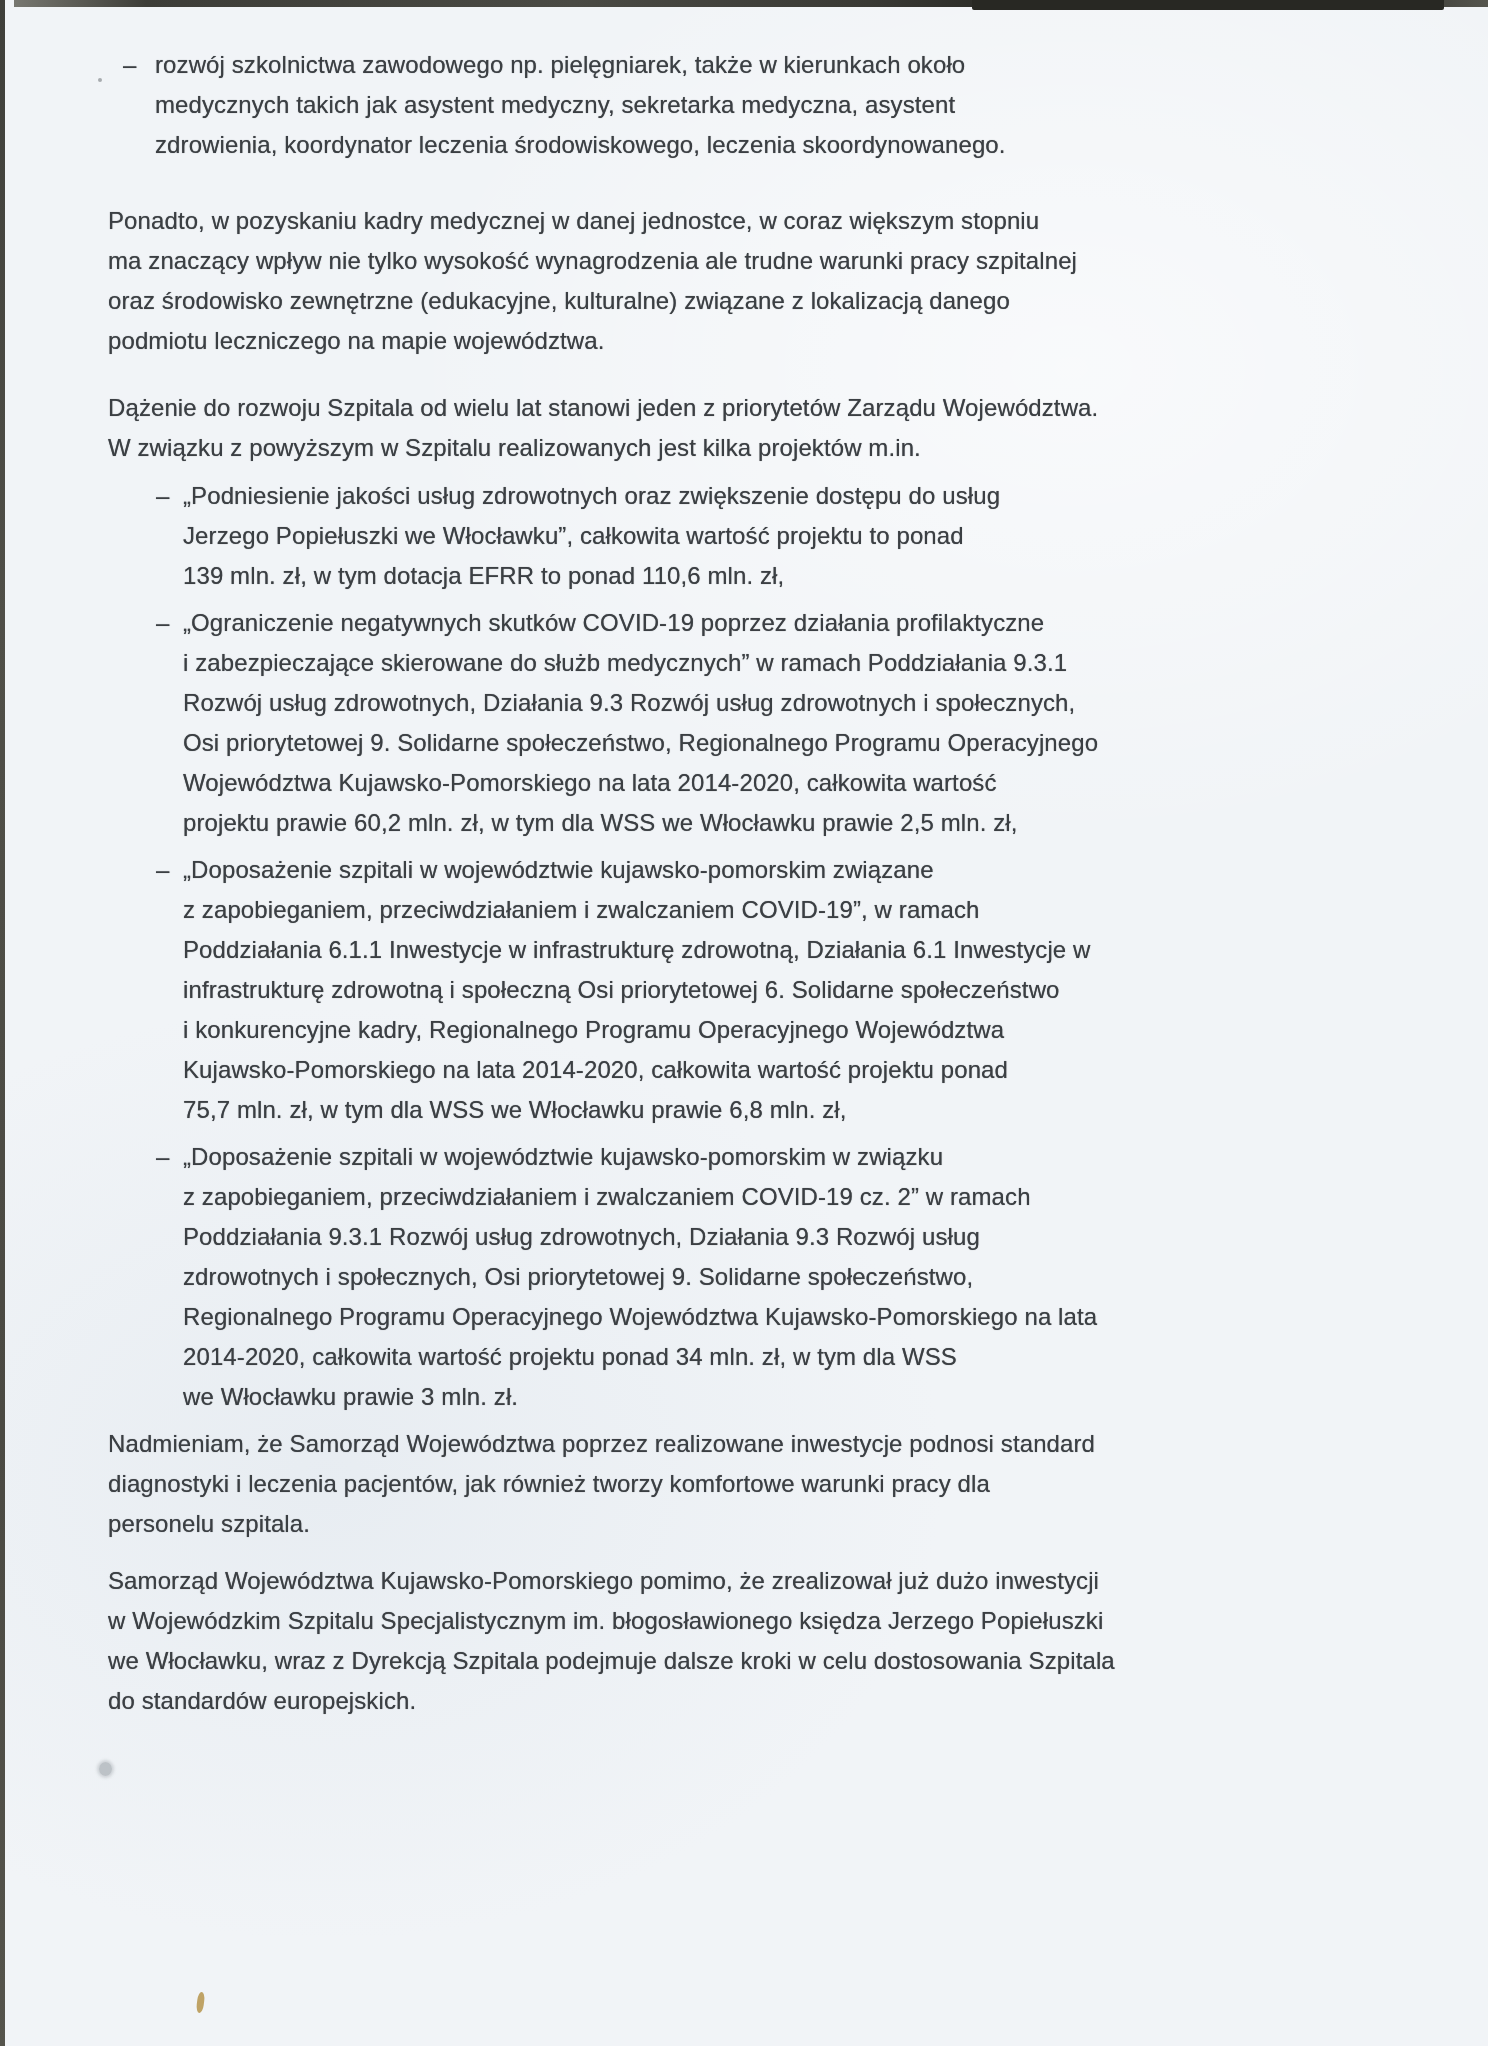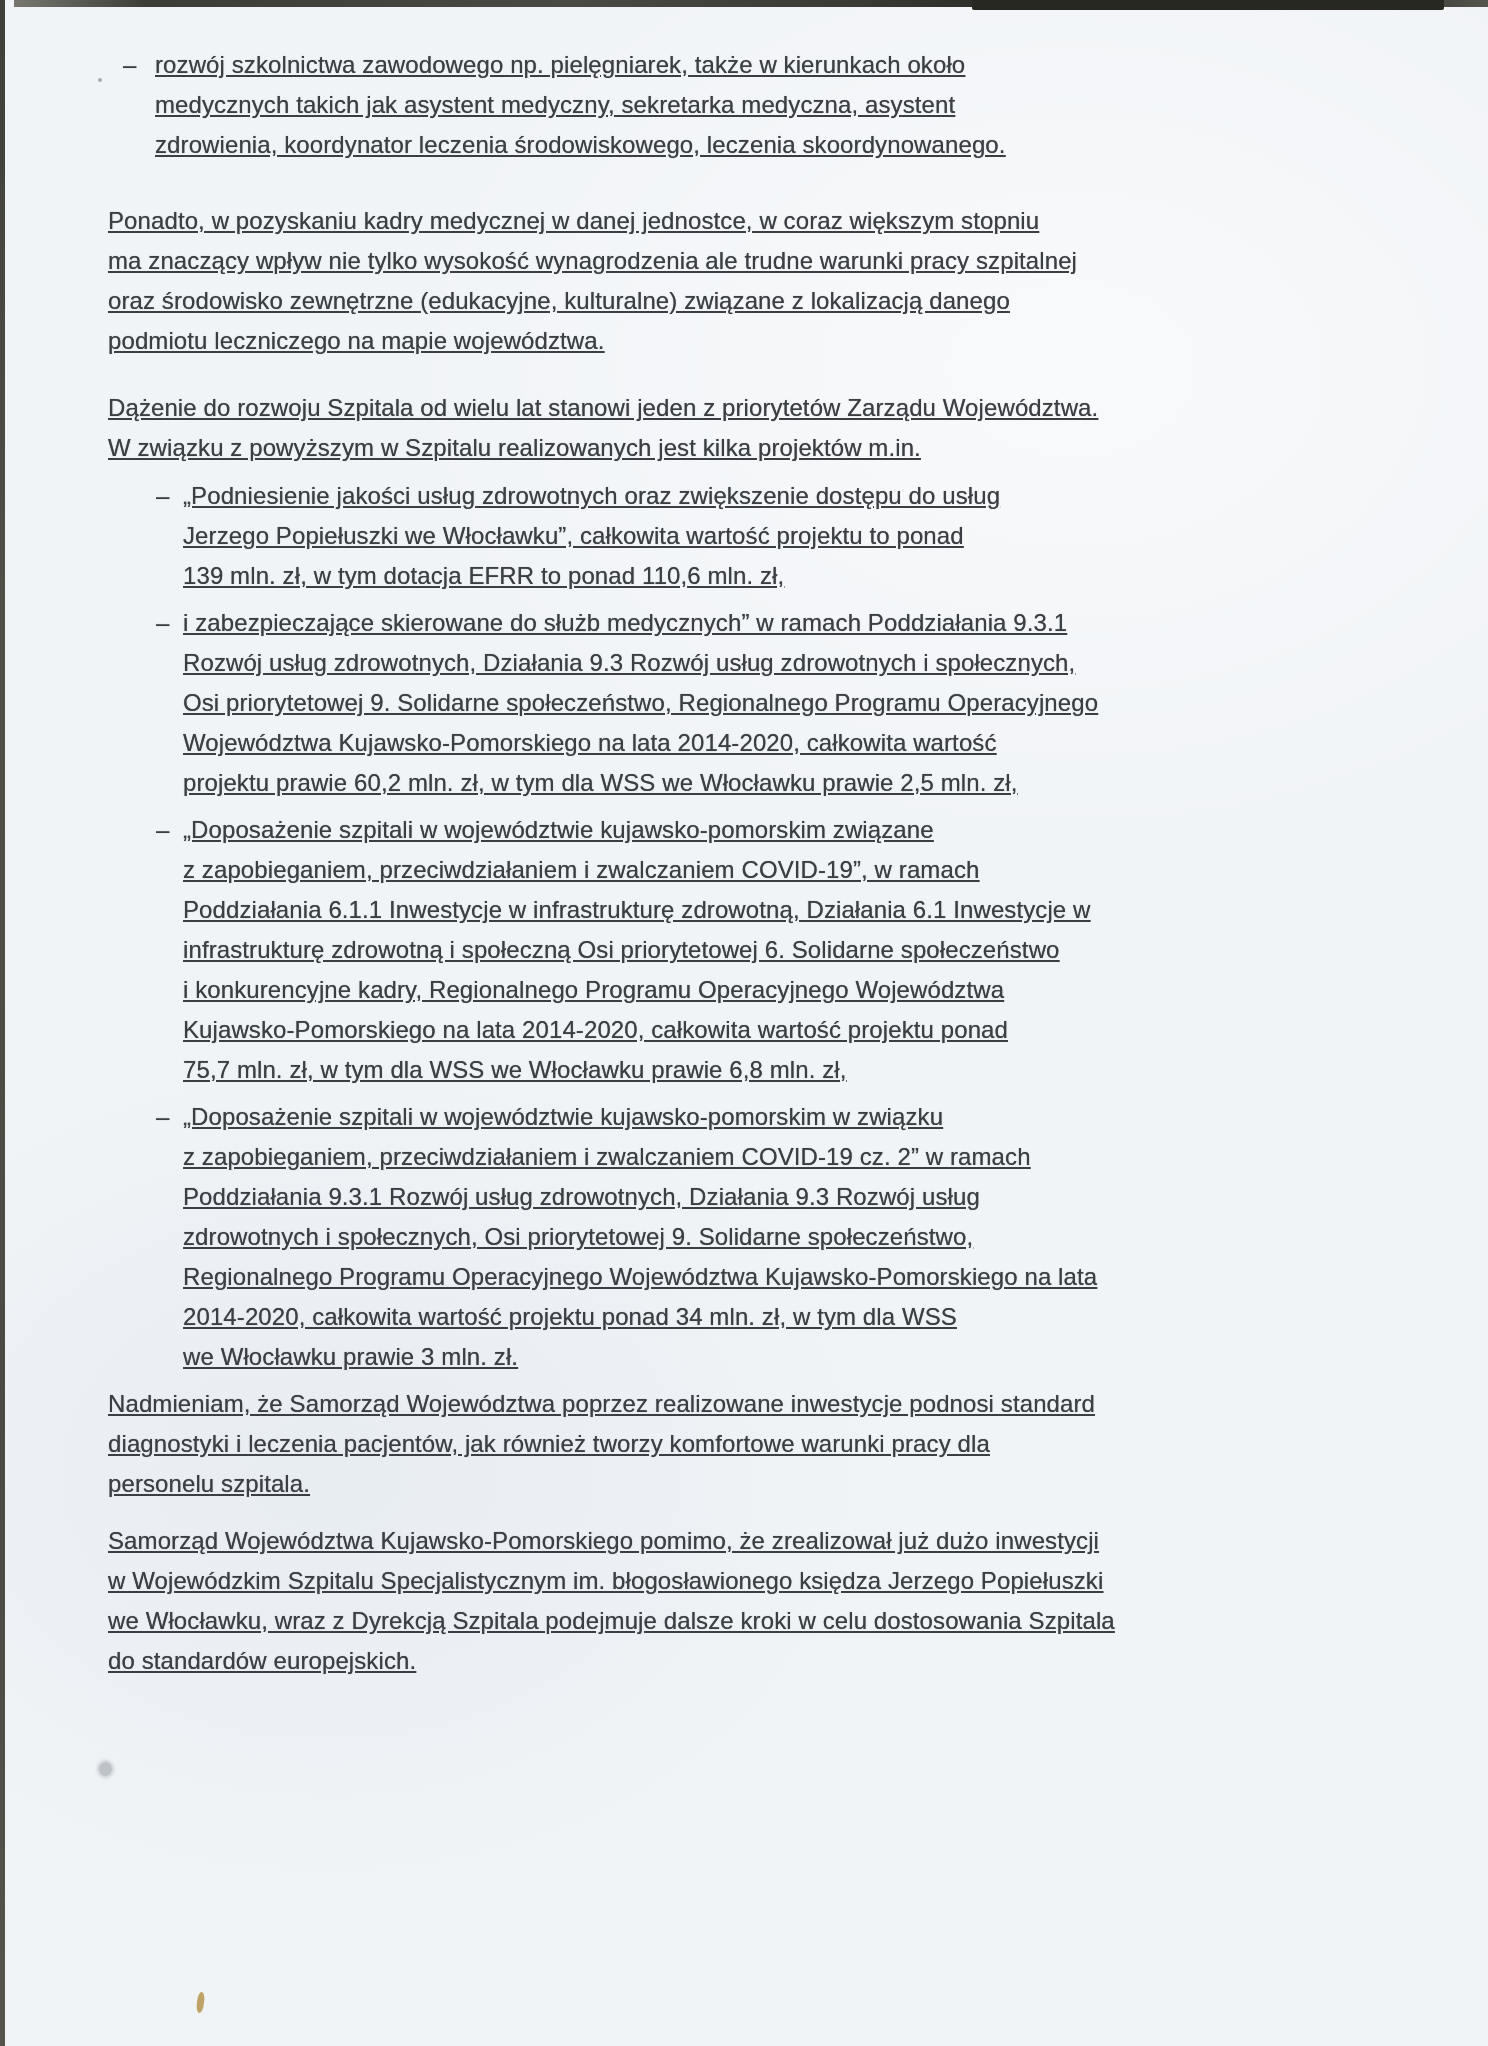--- a/index.html
+++ b/index.html
@@ -75,21 +75,21 @@
   
   .content {
     position: absolute;
     left: 108px; top: 0;
     width: 1350px;
     font-size: 24px;
     line-height: 40px;
     letter-spacing: 0.1px;
     text-shadow: 0 0 0.8px rgba(59,63,67,0.75);
   }
-  .line { white-space: pre; text-decoration: underline; }
+  .line { white-space: pre; }
 
   .bullet-item { position: relative; }
   .top-bullet { margin-top: 45px; padding-left: 47px; }
   .top-bullet > .marker { position: absolute; left: 15px; top: 0; }
 
   .para.p1 { margin-top: 36px; }
   .para.p2 { margin-top: 27px; }
   .projects { margin-top: 8px; }
   .project-item { position: relative; padding-left: 75px; margin-bottom: 7px; }
   .project-item > .marker { position: absolute; left: 48px; top: 0; }
@@ -132,20 +132,21 @@
           <span class="marker">–</span>
           <div class="lines">
             <div class="line">„Podniesienie jakości usług zdrowotnych oraz zwiększenie dostępu do usług</div>
             <div class="line">Jerzego Popiełuszki we Włocławku”, całkowita wartość projektu to ponad</div>
             <div class="line">139 mln. zł, w tym dotacja EFRR to ponad 110,6 mln. zł,</div>
           </div>
         </div>
         <div class="bullet-item project-item">
           <span class="marker">–</span>
           <div class="lines">
+            <div class="line">„Ograniczenie negatywnych skutków COVID-19 poprzez działania profilaktyczne</div>
             <div class="line">i zabezpieczające skierowane do służb medycznych” w ramach Poddziałania 9.3.1</div>
             <div class="line">Rozwój usług zdrowotnych, Działania 9.3 Rozwój usług zdrowotnych i społecznych,</div>
             <div class="line">Osi priorytetowej 9. Solidarne społeczeństwo, Regionalnego Programu Operacyjnego</div>
             <div class="line">Województwa Kujawsko-Pomorskiego na lata 2014-2020, całkowita wartość</div>
             <div class="line">projektu prawie 60,2 mln. zł, w tym dla WSS we Włocławku prawie 2,5 mln. zł,</div>
           </div>
         </div>
         <div class="bullet-item project-item">
           <span class="marker">–</span>
           <div class="lines">

